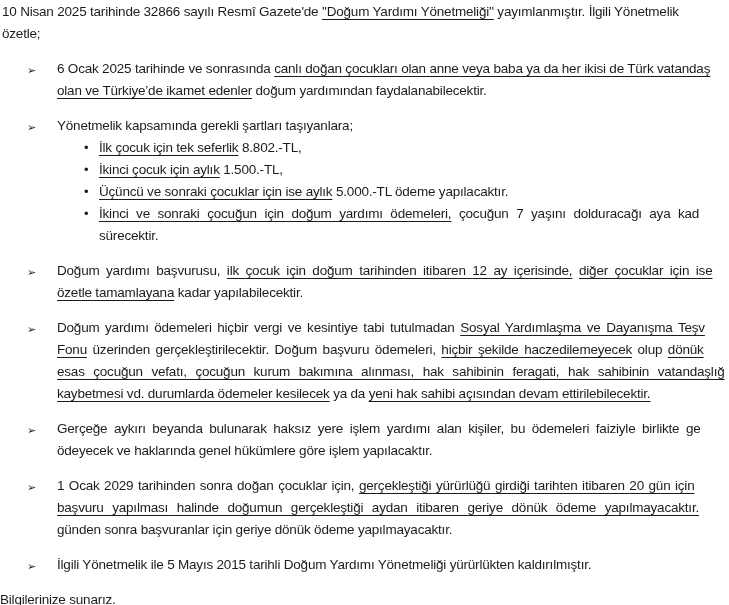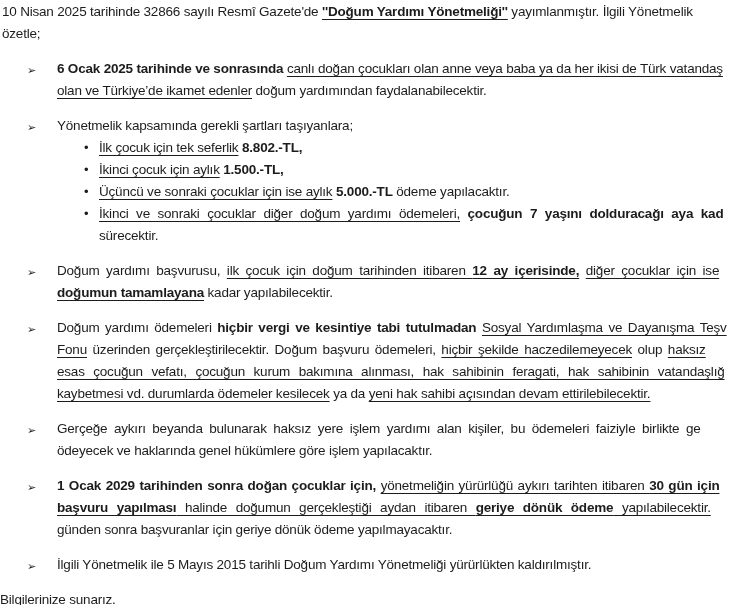--- a/index.html
+++ b/index.html
@@ -21,21 +21,21 @@
   .para { position: relative; margin-top: 13px; }
   #doc > .para:first-child { margin-top: 0; }
   .para.plain { padding-left: 0; }
   .para.arrow { padding-left: 55px; }
   .para.dot   { padding-left: 97px; margin-top: 0; }
   .line {
     white-space: pre;       
     line-height: 22px;
     height: 22px;
   }
-  .b { font-weight: 700; margin-top: 16px; }
+  .b { font-weight: 400; margin-top: 16px; }
   .u {
     text-decoration: underline;
     text-underline-offset: 3px;
     text-decoration-thickness: 1px;
   }
   .marker {
     position: absolute;
     top: 0;
     line-height: 22px;
     color: #1c1c1c;
@@ -69,44 +69,44 @@
     <div class="para dot">
       <span class="marker">•</span>
       <div class="line"><span class="u">İkinci çocuk için aylık</span><span> </span><span class="b">1.500.-TL,</span></div>
     </div>
     <div class="para dot">
       <span class="marker">•</span>
       <div class="line"><span class="u">Üçüncü ve sonraki çocuklar için ise aylık</span><span> </span><span class="b">5.000.-TL</span><span> ödeme yapılacaktır.</span></div>
     </div>
     <div class="para dot">
       <span class="marker">•</span>
-      <div class="line" style="word-spacing: 4px;"><span class="u">İkinci ve sonraki çocuklar diğer doğum yardımı ödemeleri,</span><span> </span><span class="b">çocuğun 7 yaşını dolduracağı aya kad</span></div>
+      <div class="line" style="word-spacing: 4px;"><span class="u">İkinci ve sonraki çocuğun için doğum yardımı ödemeleri,</span><span> </span><span class="b">çocuğun 7 yaşını dolduracağı aya kad</span></div>
       <div class="line"><span>sürecektir.</span></div>
     </div>
     <div class="para arrow">
       <span class="marker">➢</span>
       <div class="line" style="word-spacing: 3px;"><span>Doğum yardımı başvurusu, </span><span class="u">ilk çocuk için doğum tarihinden itibaren </span><span class="b u">12 ay içerisinde,</span><span> </span><span class="u">diğer çocuklar için ise</span></div>
-      <div class="line"><span class="b u">doğumun tamamlayana</span><span> kadar yapılabilecektir.</span></div>
+      <div class="line"><span class="b u">özetle tamamlayana</span><span> kadar yapılabilecektir.</span></div>
     </div>
     <div class="para arrow">
       <span class="marker">➢</span>
       <div class="line" style="word-spacing: 2px;"><span>Doğum yardımı ödemeleri </span><span class="b">hiçbir vergi ve kesintiye tabi tutulmadan </span><span class="u">Sosyal Yardımlaşma ve Dayanışma Teşv</span></div>
-      <div class="line" style="word-spacing: 2px;"><span class="u">Fonu</span><span> üzerinden gerçekleştirilecektir. Doğum başvuru ödemeleri, </span><span class="u">hiçbir şekilde haczedilemeyecek</span><span> olup </span><span class="u">haksız</span></div>
+      <div class="line" style="word-spacing: 2px;"><span class="u">Fonu</span><span> üzerinden gerçekleştirilecektir. Doğum başvuru ödemeleri, </span><span class="u">hiçbir şekilde haczedilemeyecek</span><span> olup </span><span class="u">dönük</span></div>
       <div class="line" style="word-spacing: 5px;"><span class="u">esas çocuğun vefatı, çocuğun kurum bakımına alınması, hak sahibinin feragati, hak sahibinin vatandaşlığ</span></div>
       <div class="line"><span class="u">kaybetmesi vd. durumlarda ödemeler kesilecek</span><span> ya da </span><span class="u">yeni hak sahibi açısından devam ettirilebilecektir.</span></div>
     </div>
     <div class="para arrow">
       <span class="marker">➢</span>
       <div class="line" style="word-spacing: 3px;"><span>Gerçeğe aykırı beyanda bulunarak haksız yere işlem yardımı alan kişiler, bu ödemeleri faiziyle birlikte ge</span></div>
       <div class="line"><span>ödeyecek ve haklarında genel hükümlere göre işlem yapılacaktır.</span></div>
     </div>
     <div class="para arrow">
       <span class="marker">➢</span>
-      <div class="line" style="word-spacing: 1px;"><span class="b">1 Ocak 2029 tarihinden sonra doğan çocuklar için, </span><span class="u">yönetmeliğin yürürlüğü aykırı tarihten itibaren </span><span class="b u">30 gün için</span></div>
-      <div class="line" style="word-spacing: 5px;"><span class="b u">başvuru yapılması</span><span class="u"> halinde doğumun gerçekleştiği aydan itibaren </span><span class="b u">geriye dönük ödeme</span><span class="u"> yapılabilecektir.</span></div>
+      <div class="line" style="word-spacing: 1px;"><span class="b">1 Ocak 2029 tarihinden sonra doğan çocuklar için, </span><span class="u">gerçekleştiği yürürlüğü girdiği tarihten itibaren </span><span class="b u">20 gün için</span></div>
+      <div class="line" style="word-spacing: 5px;"><span class="b u">başvuru yapılması</span><span class="u"> halinde doğumun gerçekleştiği aydan itibaren </span><span class="b u">geriye dönük ödeme</span><span class="u"> yapılmayacaktır.</span></div>
       <div class="line"><span>günden sonra başvuranlar için geriye dönük ödeme yapılmayacaktır.</span></div>
     </div>
     <div class="para arrow">
       <span class="marker">➢</span>
       <div class="line"><span>İlgili Yönetmelik ile 5 Mayıs 2015 tarihli Doğum Yardımı Yönetmeliği yürürlükten kaldırılmıştır.</span></div>
     </div>
     <div class="para plain footer-line">
       <div class="line"><span>Bilgilerinize sunarız.</span></div>
     </div>
   </div>

